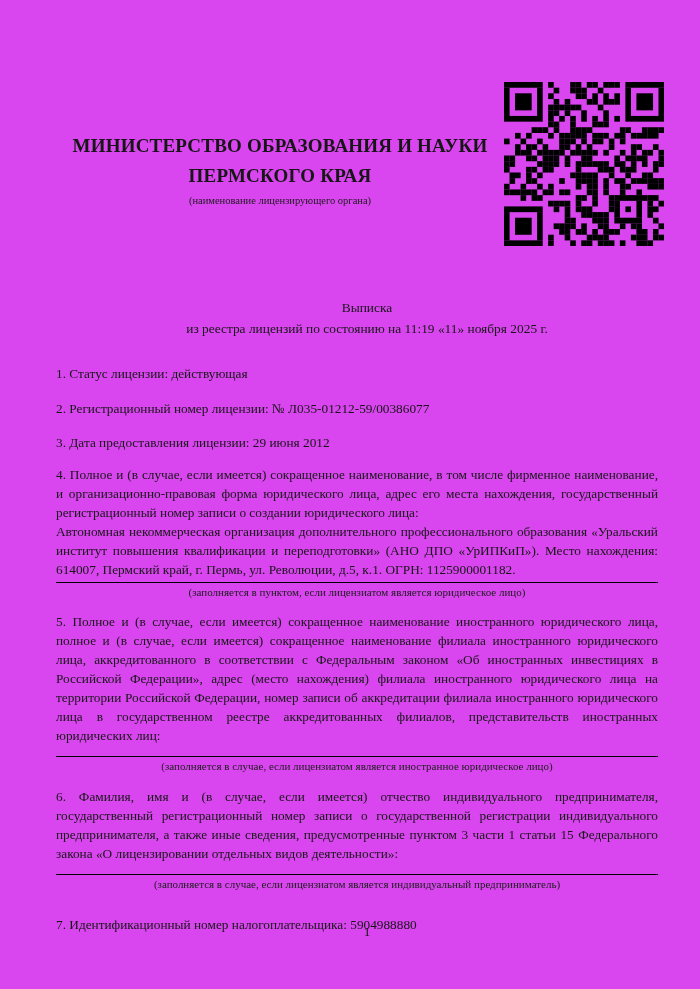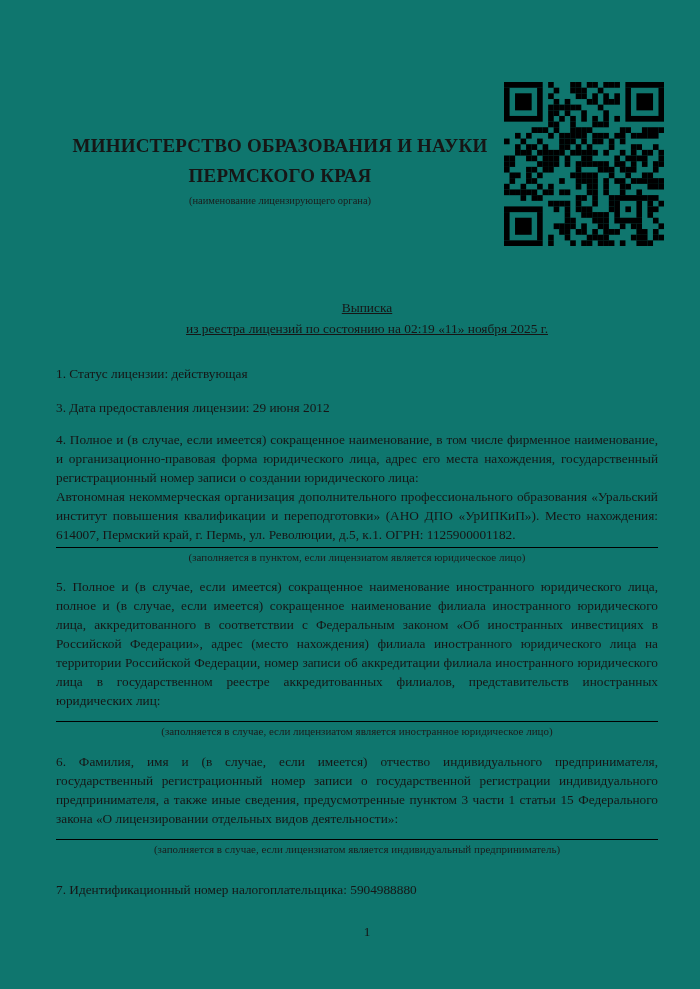--- a/index.html
+++ b/index.html
@@ -1,19 +1,19 @@
 <!DOCTYPE html>
 <html><head>
 <meta charset="utf-8">
 <style>
   html, body { margin:0; padding:0; background:#ffffff; }
   .page {
     position:relative;
     width:700px; height:989px;
-    background:#0f766e;
+    background:#d946ef;
     color:#111111;
     font-family:"Liberation Serif", "DejaVu Serif", serif;
     overflow:hidden;
   }
   
   .header-left {
     position:absolute; left:66px; top:131px; width:428px;
     text-align:center;
   }
   .ministry-line {
@@ -23,21 +23,21 @@
   .header-caption {
     font-size:10.5px; line-height:14px; margin-top:3px; color:#1c1c1c;
   }
   .qr-box {
     position:absolute; left:504px; top:82px; width:160px; height:164px;
   }
   .qr-box svg { display:block; width:160px; height:164px; }
   
   .subtitle {
     position:absolute; left:66px; top:297px; width:602px;
-    text-align:center; font-size:13.4px; line-height:21px; color:#161616;text-decoration:underline;
+    text-align:center; font-size:13.4px; line-height:21px; color:#161616;
   }
   
   .items {
     position:absolute; left:56px; top:364px; width:602px;
     font-size:13.3px; line-height:19px; color:#161616;
   }
   .item-line { white-space:nowrap; }
   .item-paragraph { text-align:justify; }
   .fill-caption {
     text-align:center; font-size:11px; line-height:14px;
@@ -406,29 +406,32 @@
         <rect x="104.50" y="154.00" width="5.58" height="5.58" fill="#000000"></rect>
         <rect x="115.50" y="154.00" width="5.58" height="5.58" fill="#000000"></rect>
         <rect x="132.00" y="154.00" width="5.58" height="5.58" fill="#000000"></rect>
         <rect x="137.50" y="154.00" width="5.58" height="5.58" fill="#000000"></rect>
         <rect x="143.00" y="154.00" width="5.58" height="5.58" fill="#000000"></rect>
       </svg>
   </div>
 
   <div class="subtitle">
     <div>Выписка</div>
-    <div>из реестра лицензий по состоянию на 02:19 «11» ноября 2025 г.</div>
+    <div>из реестра лицензий по состоянию на 11:19 «11» ноября 2025 г.</div>
   </div>
 
   <div class="items">
 
     <div>
       <div class="item-line">1. Статус лицензии: действующая</div>
     </div>
 
+    <div class="mt-i2">
+      <div class="item-line">2. Регистрационный номер лицензии: № Л035-01212-59/00386077</div>
+    </div>
 
     <div class="mt-i3">
       <div class="item-line">3. Дата предоставления лицензии: 29 июня 2012</div>
     </div>
 
     <div class="mt-i4">
       <div class="item-paragraph">4. Полное и (в случае, если имеется) сокращенное наименование, в том числе фирменное наименование, и организационно-правовая форма юридического лица, адрес его места нахождения, государственный регистрационный номер записи о создании юридического лица:</div>
       <div class="item-paragraph">Автономная некоммерческая организация дополнительного профессионального образования «Уральский институт повышения квалификации и переподготовки» (АНО ДПО «УрИПКиП»). Место нахождения: 614007, Пермский край, г. Пермь, ул. Революции, д.5, к.1. ОГРН: 1125900001182.</div>
       <hr class="fill-rule">
       <div class="fill-caption">(заполняется в пунктом, если лицензиатом является юридическое лицо)</div>

